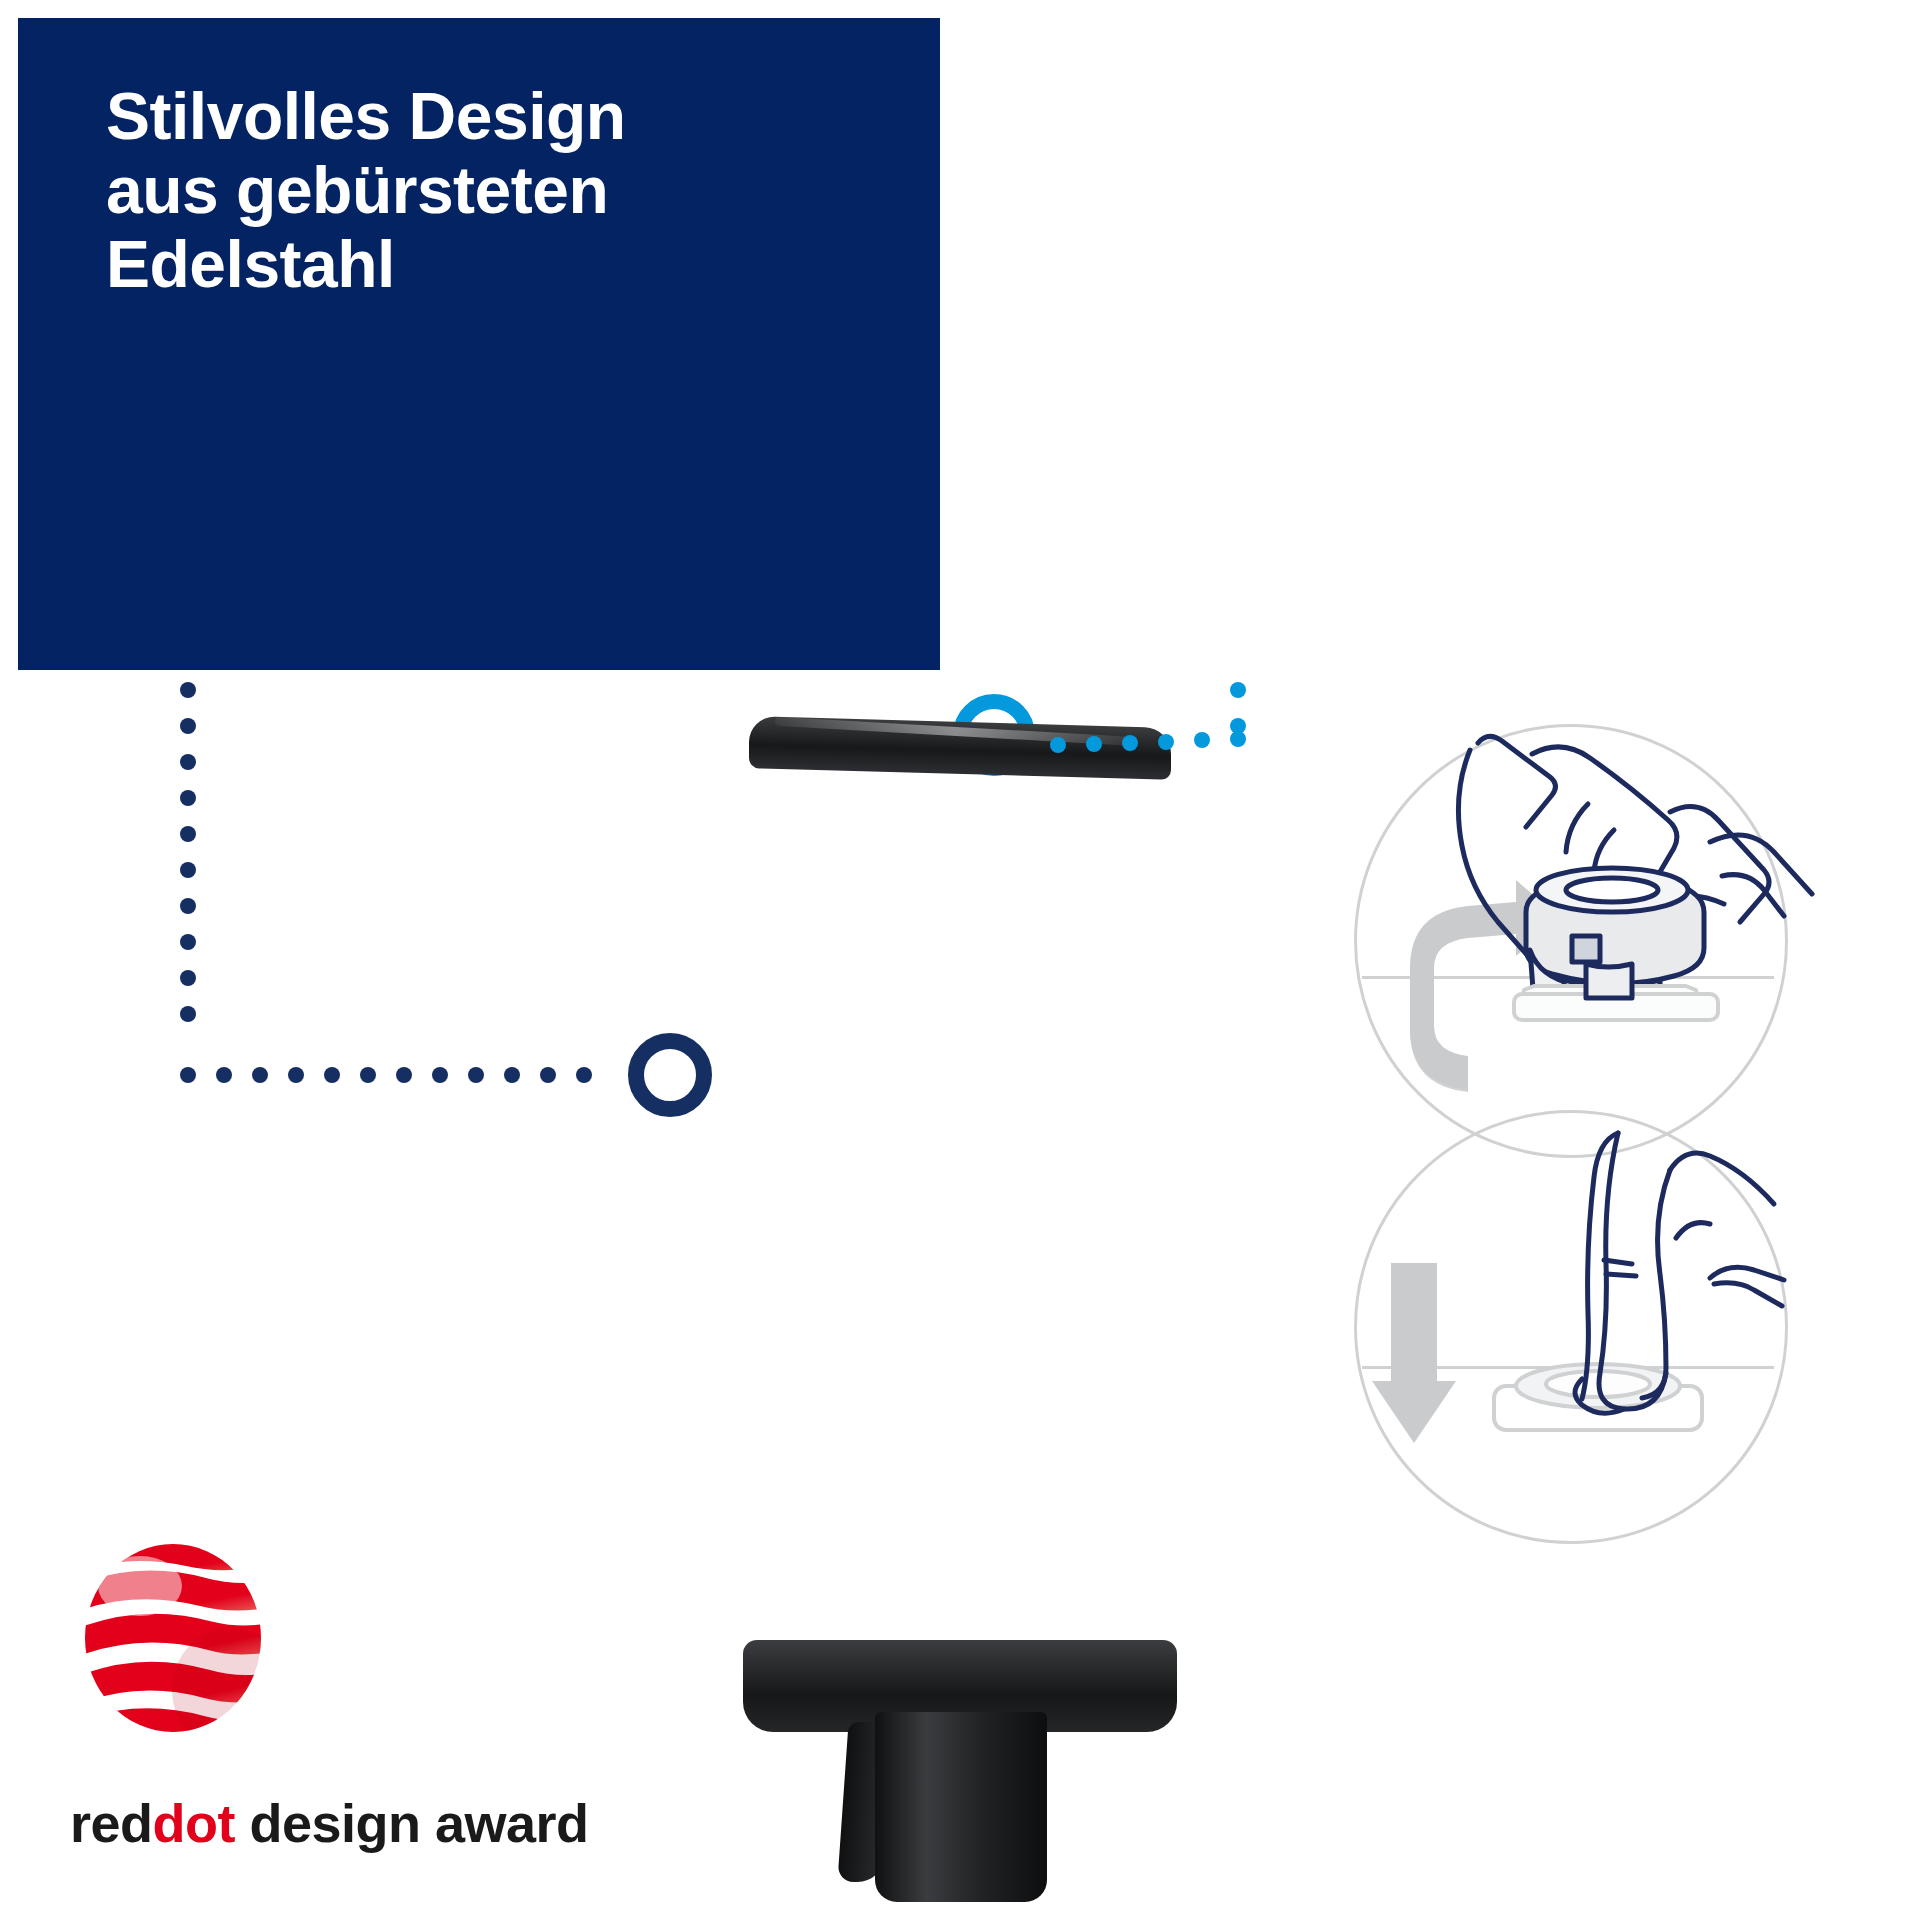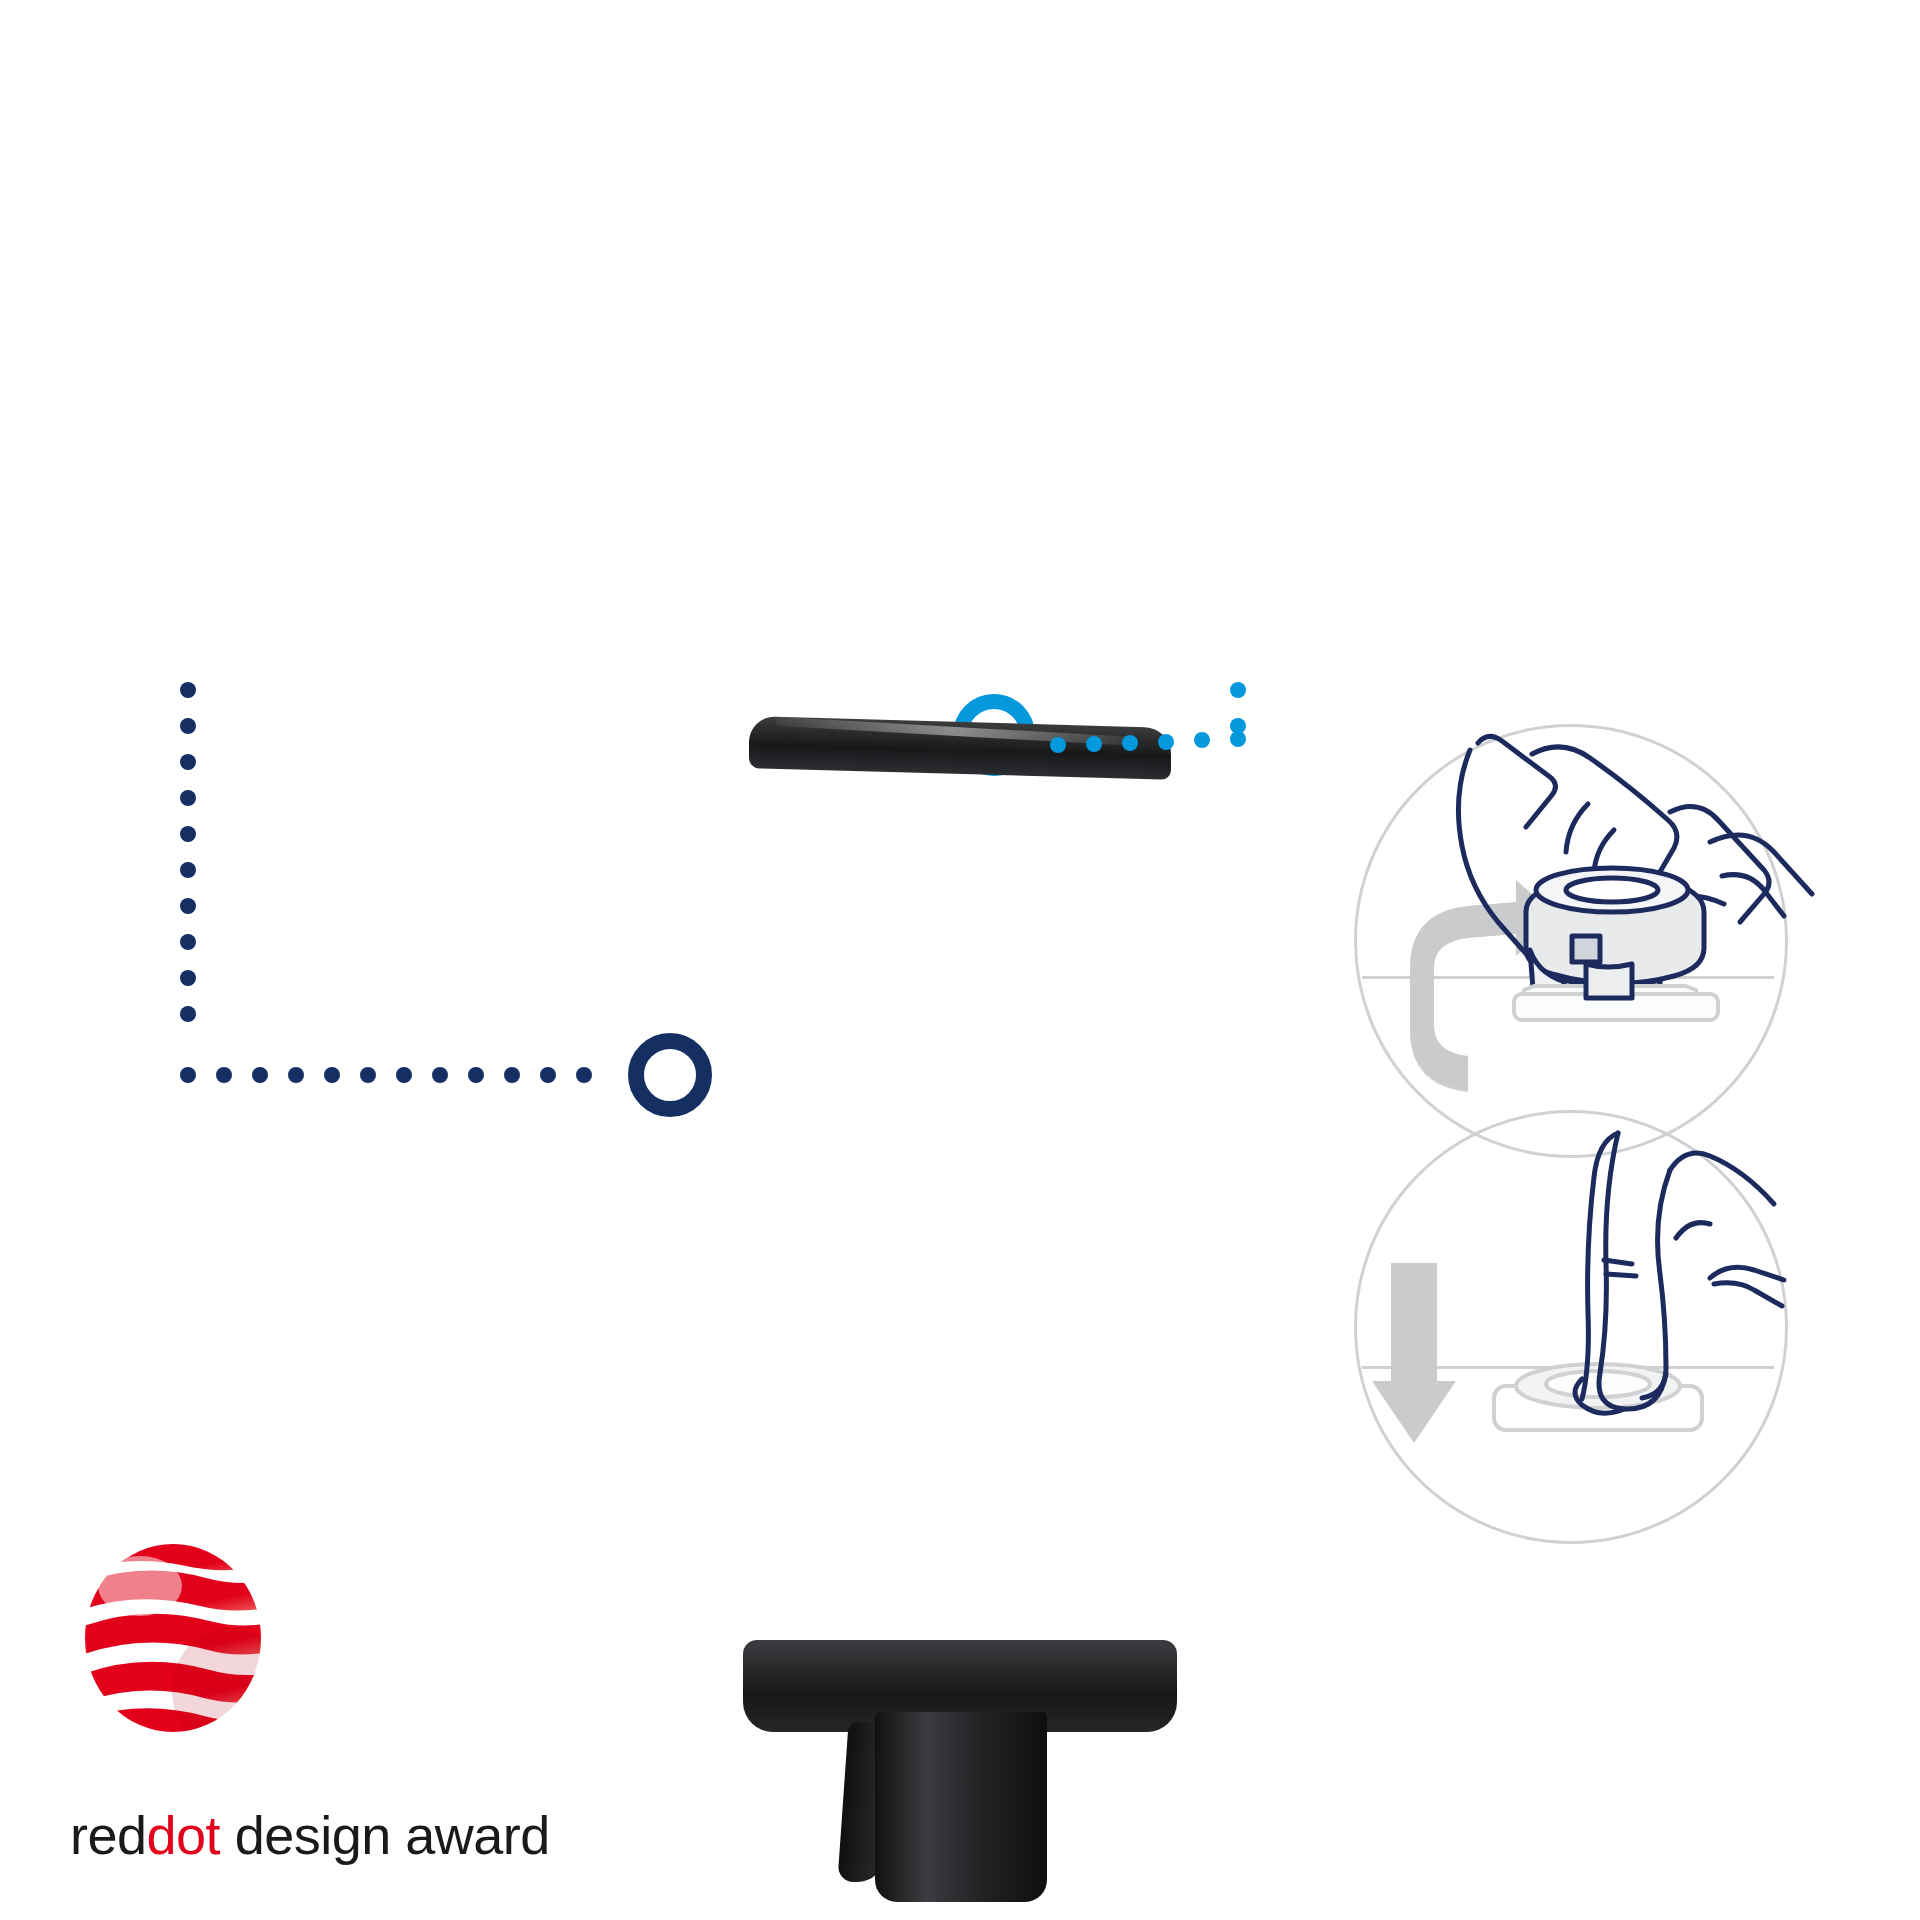--- a/index.html
+++ b/index.html
@@ -138,29 +138,34 @@
     border-left:42px solid transparent;border-right:42px solid transparent;border-top:62px solid #c9cbcc;}
 
   svg.line-art{position:absolute;left:0;top:0;overflow:visible;}
 
   
   #reddot{position:absolute;left:70px;top:1540px;width:580px;height:340px;}
   #reddot-sphere{position:absolute;left:10px;top:0px;width:186px;height:196px;}
   #reddot-caption{
     position:absolute;left:0px;top:252px;width:580px;
     font-size:54px;letter-spacing:-0.5px;color:#1a1a1a;
-    font-family:"Liberation Sans",sans-serif;font-weight:normal;margin-top:12px;
+    font-family:"Liberation Sans",sans-serif;font-weight:bold;
   }
   #reddot-caption .rd-red{color:#e2001a;}
 </style>
 </head>
 <body>
 
 <div id="stage">
 
+  <div class="panel" id="panel-left">
+    <div class="panel-text">Stilvolles Design
+aus gebürsteten
+Edelstahl</div>
+  </div>
 
 
   <div id="connector-left"></div>
   <div id="connector-right"></div>
 
   <div class="ring" id="ring-navy"></div>
   <div class="ring" id="ring-blue"></div>
 
   <div id="dispenser">
     <div id="disp-topcap">

